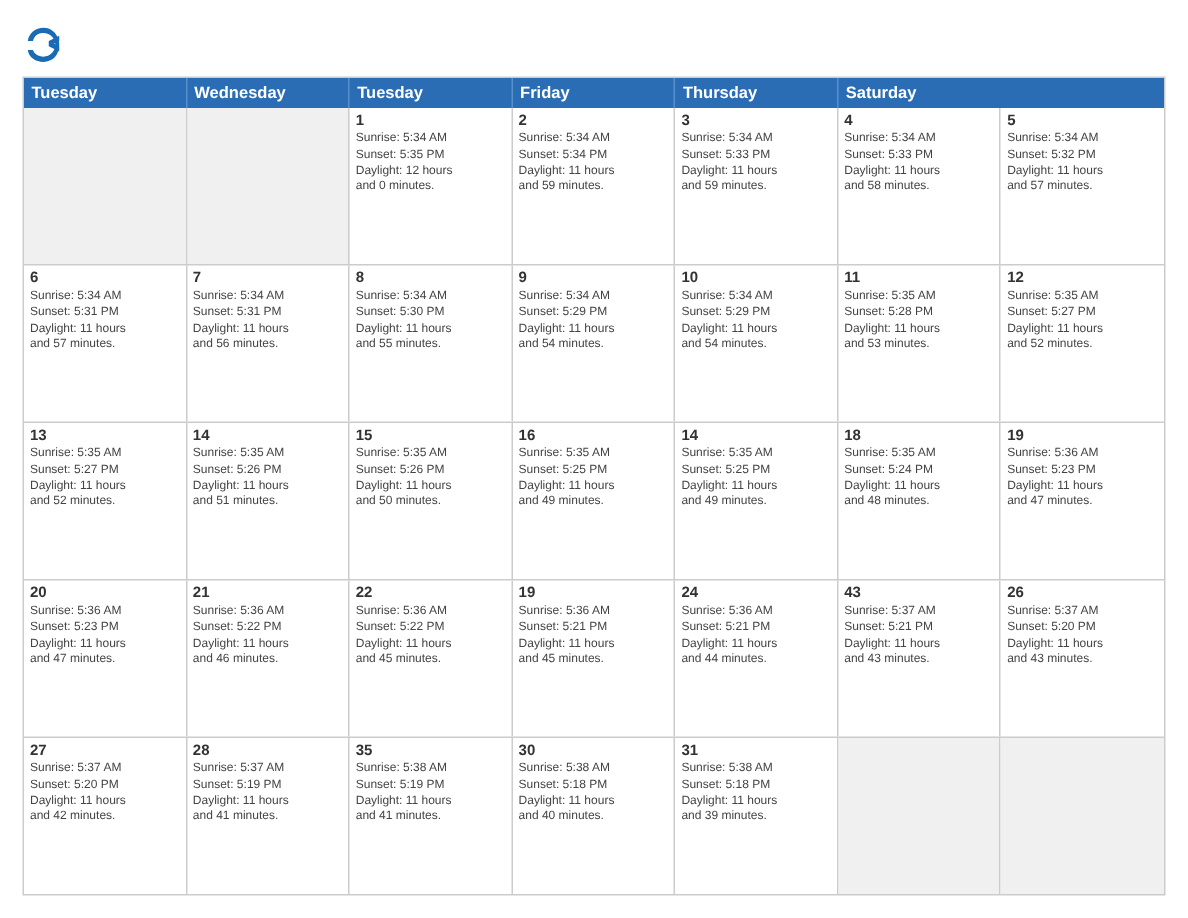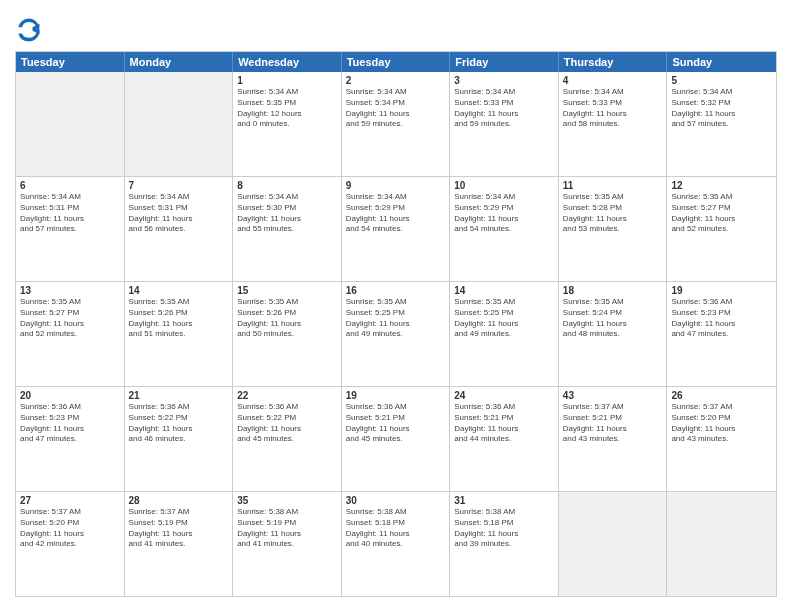--- a/index.html
+++ b/index.html
@@ -124,26 +124,25 @@
     </div>
     <div class="title-section">
       <div class="month-title"></div>
       <div class="location"></div>
     </div>
   </div>
 
   <div class="calendar">
     <div class="cal-header">
     <div class="cal-header-cell">Tuesday</div>
-        <div class="cal-header-cell">Monday</div>
         <div class="cal-header-cell">Wednesday</div>
         <div class="cal-header-cell">Tuesday</div>
         <div class="cal-header-cell">Friday</div>
         <div class="cal-header-cell">Thursday</div>
-        <div class="cal-header-cell">Sunday</div>
+        <div class="cal-header-cell">Saturday</div>
       </div>
     <div class="cal-body">
     <div class="cal-row">
           <div class="cal-cell shaded"></div>
           <div class="cal-cell shaded"></div>
           <div class="cal-cell">
             <div class="day-number">1</div>
             <div class="cell-info" style="white-space: pre-line;">Sunrise: 5:34 AM
 Sunset: 5:35 PM
 Daylight: 12 hours

